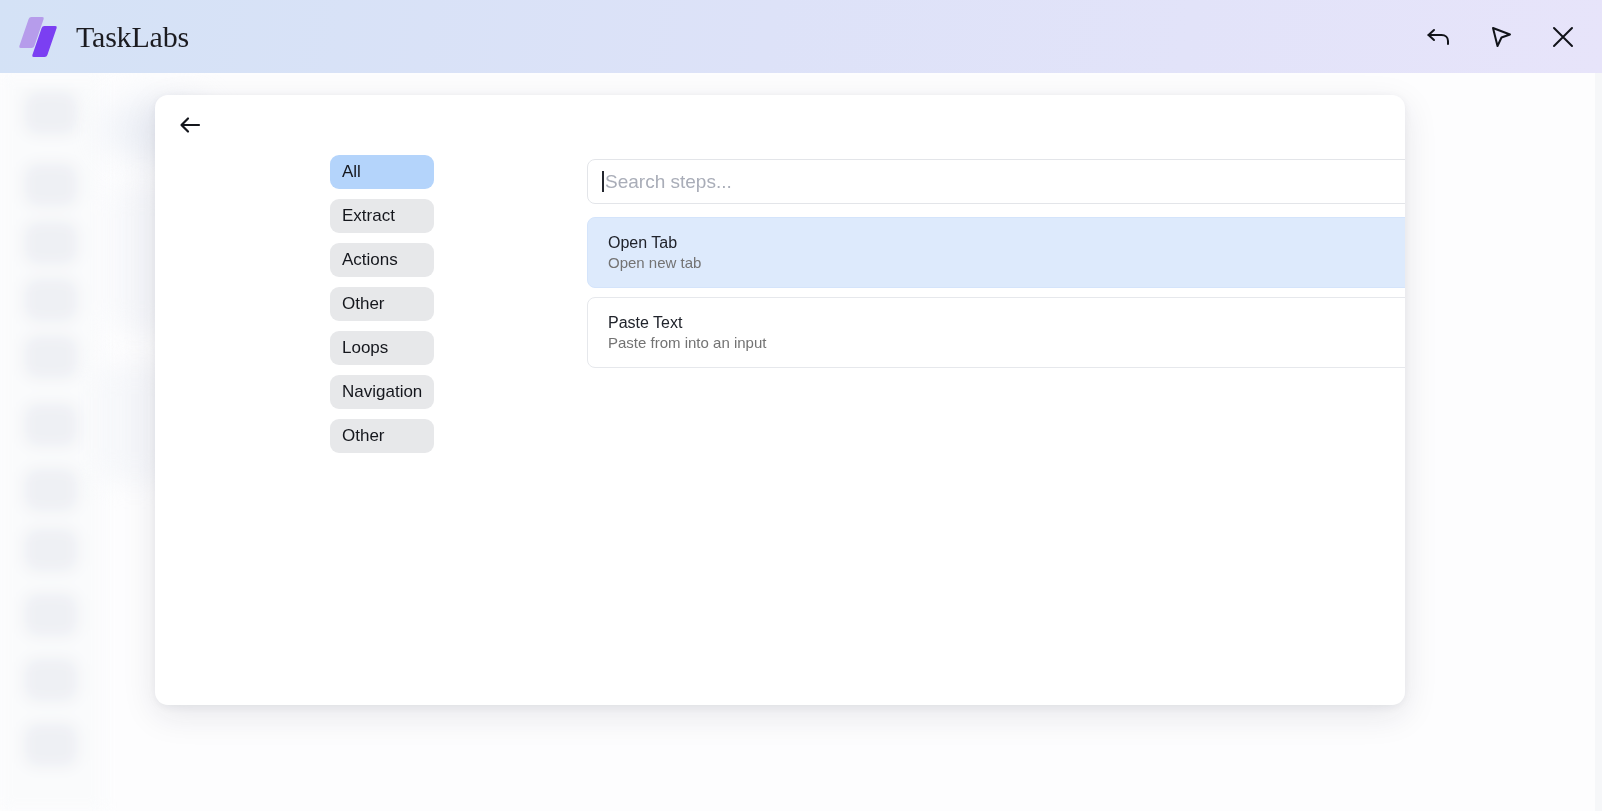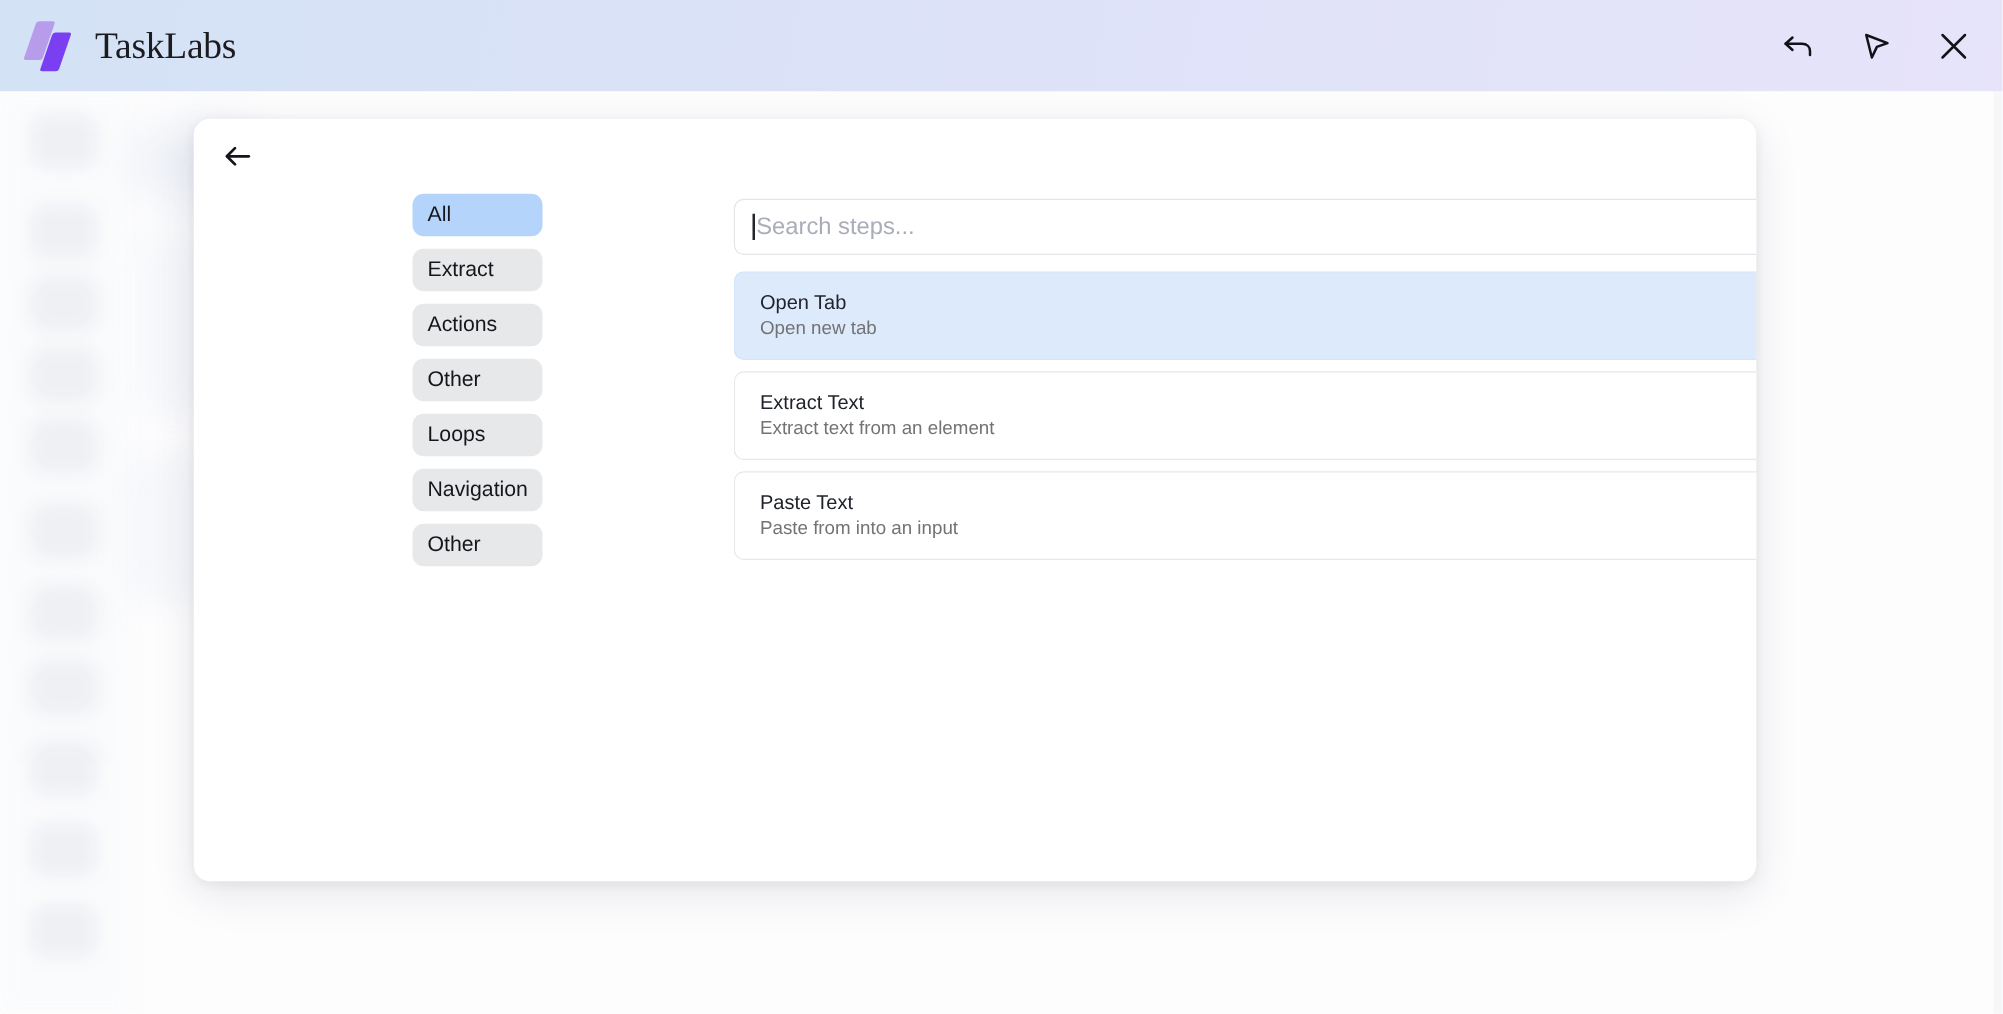--- a/index.html
+++ b/index.html
@@ -347,28 +347,20 @@
 
       <div class="step-card selected">
         <div class="step-text">
           <div class="step-title">Open Tab</div>
           <div class="step-desc">Open new tab</div>
         </div>
 
       </div>
 
 
-      <div class="step-card">
-
-        <div class="step-text">
-          <div class="step-title">Extract Text</div>
-          <div class="step-desc">Extract text from an element</div>
-        </div>
-
-      </div>
 
       <div class="step-card">
 
         <div class="step-text">
           <div class="step-title">Paste Text</div>
           <div class="step-desc">Paste from into an input</div>
         </div>
 
       </div>
 

